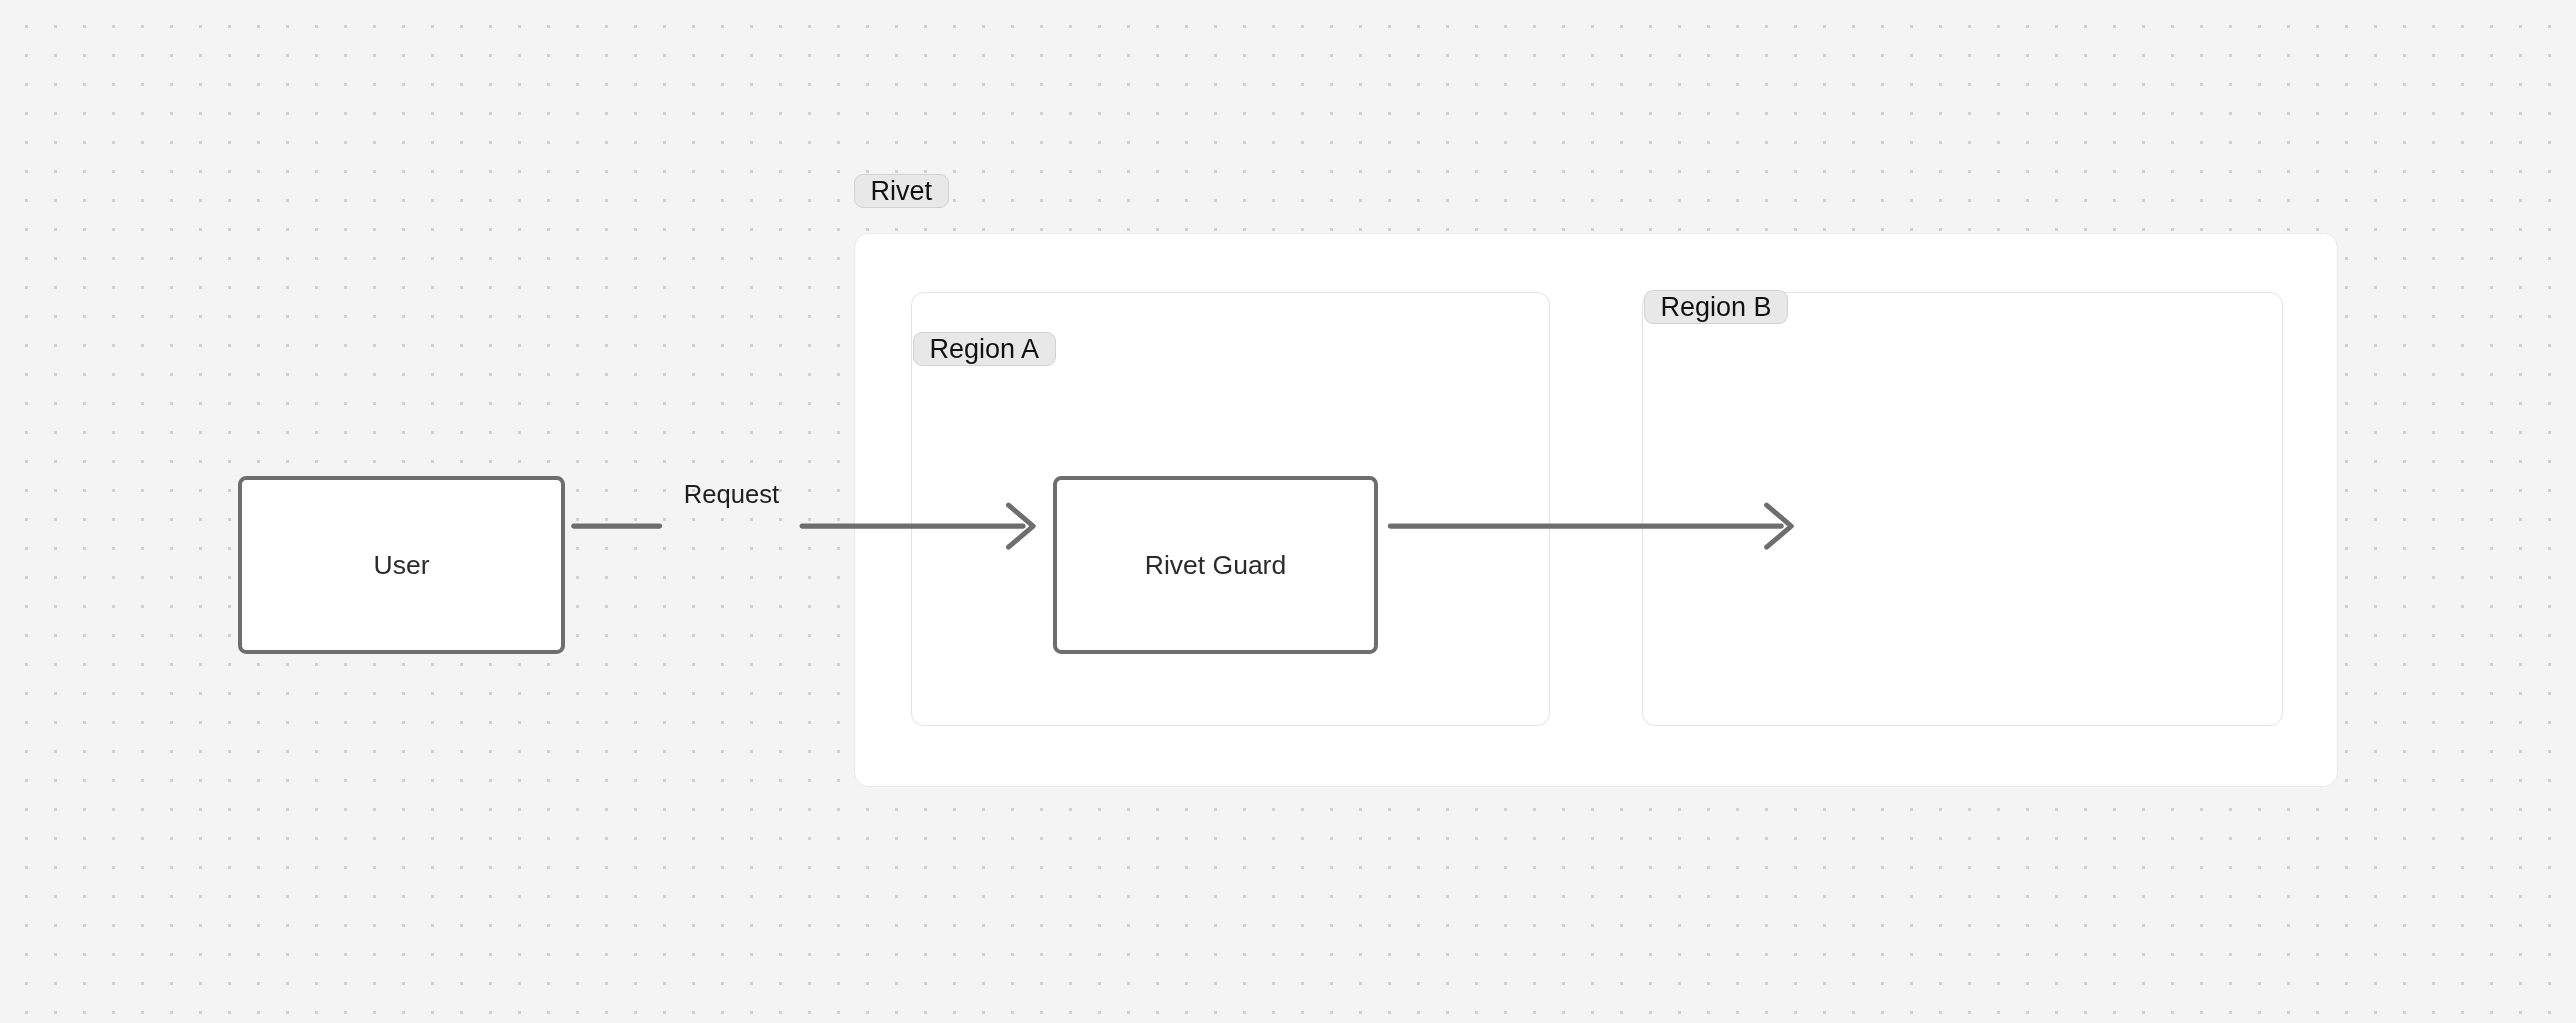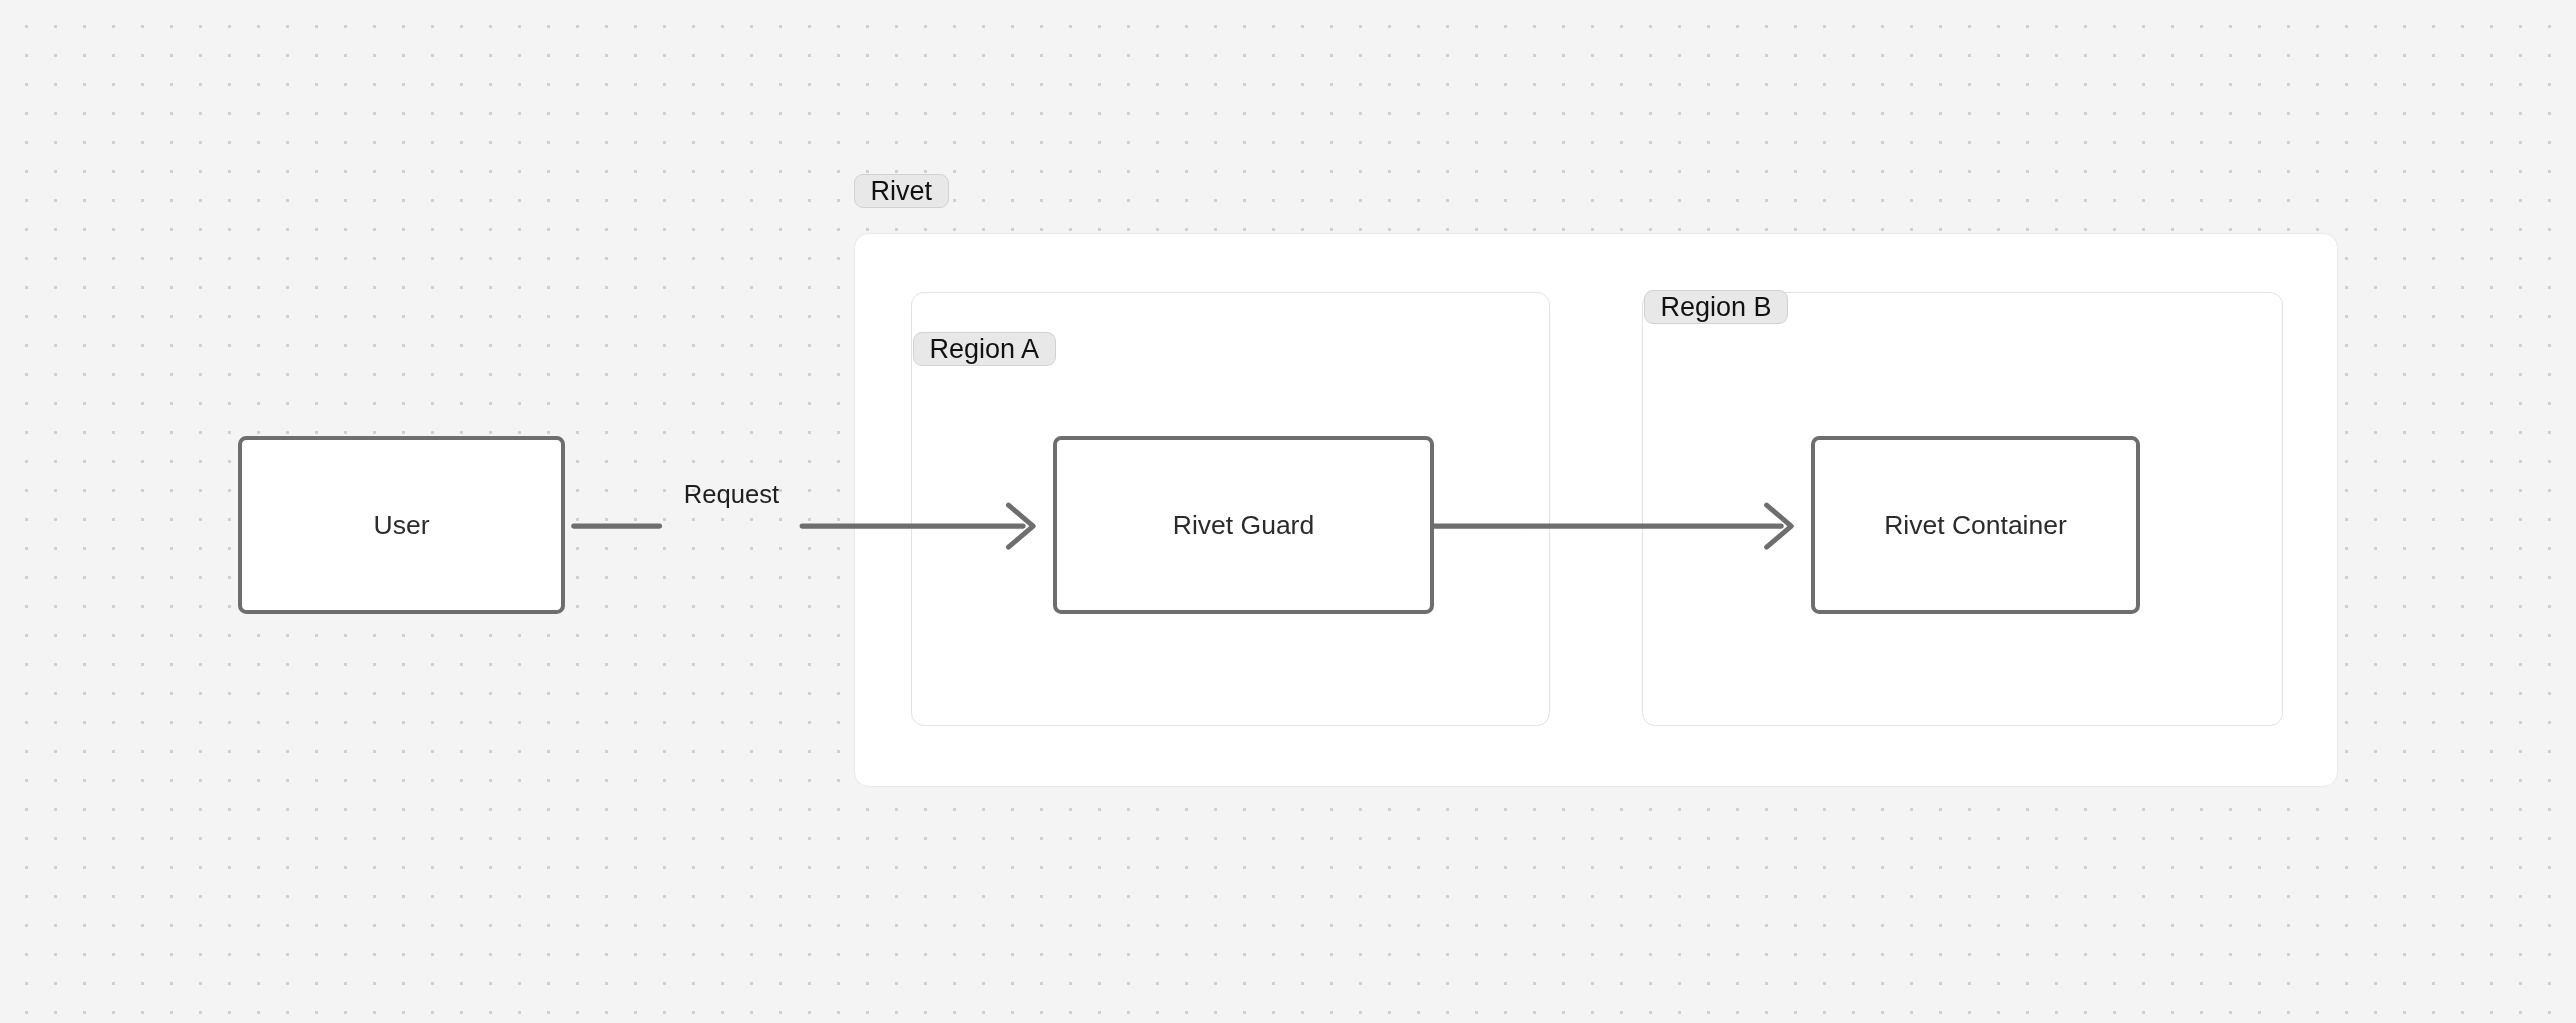--- a/index.html
+++ b/index.html
@@ -78,23 +78,24 @@
     align-items: center;
     justify-content: center;
     background: #ffffff;
     border: 4.6px solid #6e6e6e;
     border-radius: 8.2px;
     color: #2b2b2b;
     font-size: 26.5px;
     line-height: 1;
     white-space: nowrap;
     text-align: center;
+    margin-top: 40px;
   }
   .node.node-user            { left: 238px;  top: 436px; width: 327px; height: 178px; }
-  .node.node-rivet-guard     { left: 1053px; top: 436px; width: 381px; height: 178px; }
+  .node.node-rivet-guard     { left: 1053px; top: 436px; width: 325px; height: 178px; }
   .node.node-rivet-container { left: 1811px; top: 436px; width: 329px; height: 178px; }
 
   
   .edge-svg {
     position: absolute;
     left: 0;
     top: 0;
     width: 2576px;
     height: 1023px;
     overflow: visible;
@@ -159,18 +160,15 @@
   <div class="edge-label label-request">Request</div>
 
   <div class="node node-user">
     <span>User</span>
   </div>
 
   <div class="node node-rivet-guard">
     <span>Rivet Guard</span>
   </div>
 
-  <div class="node node-rivet-container">
-    <span>Rivet Container</span>
-  </div>
 
 </div>
 
 
 </body></html>

